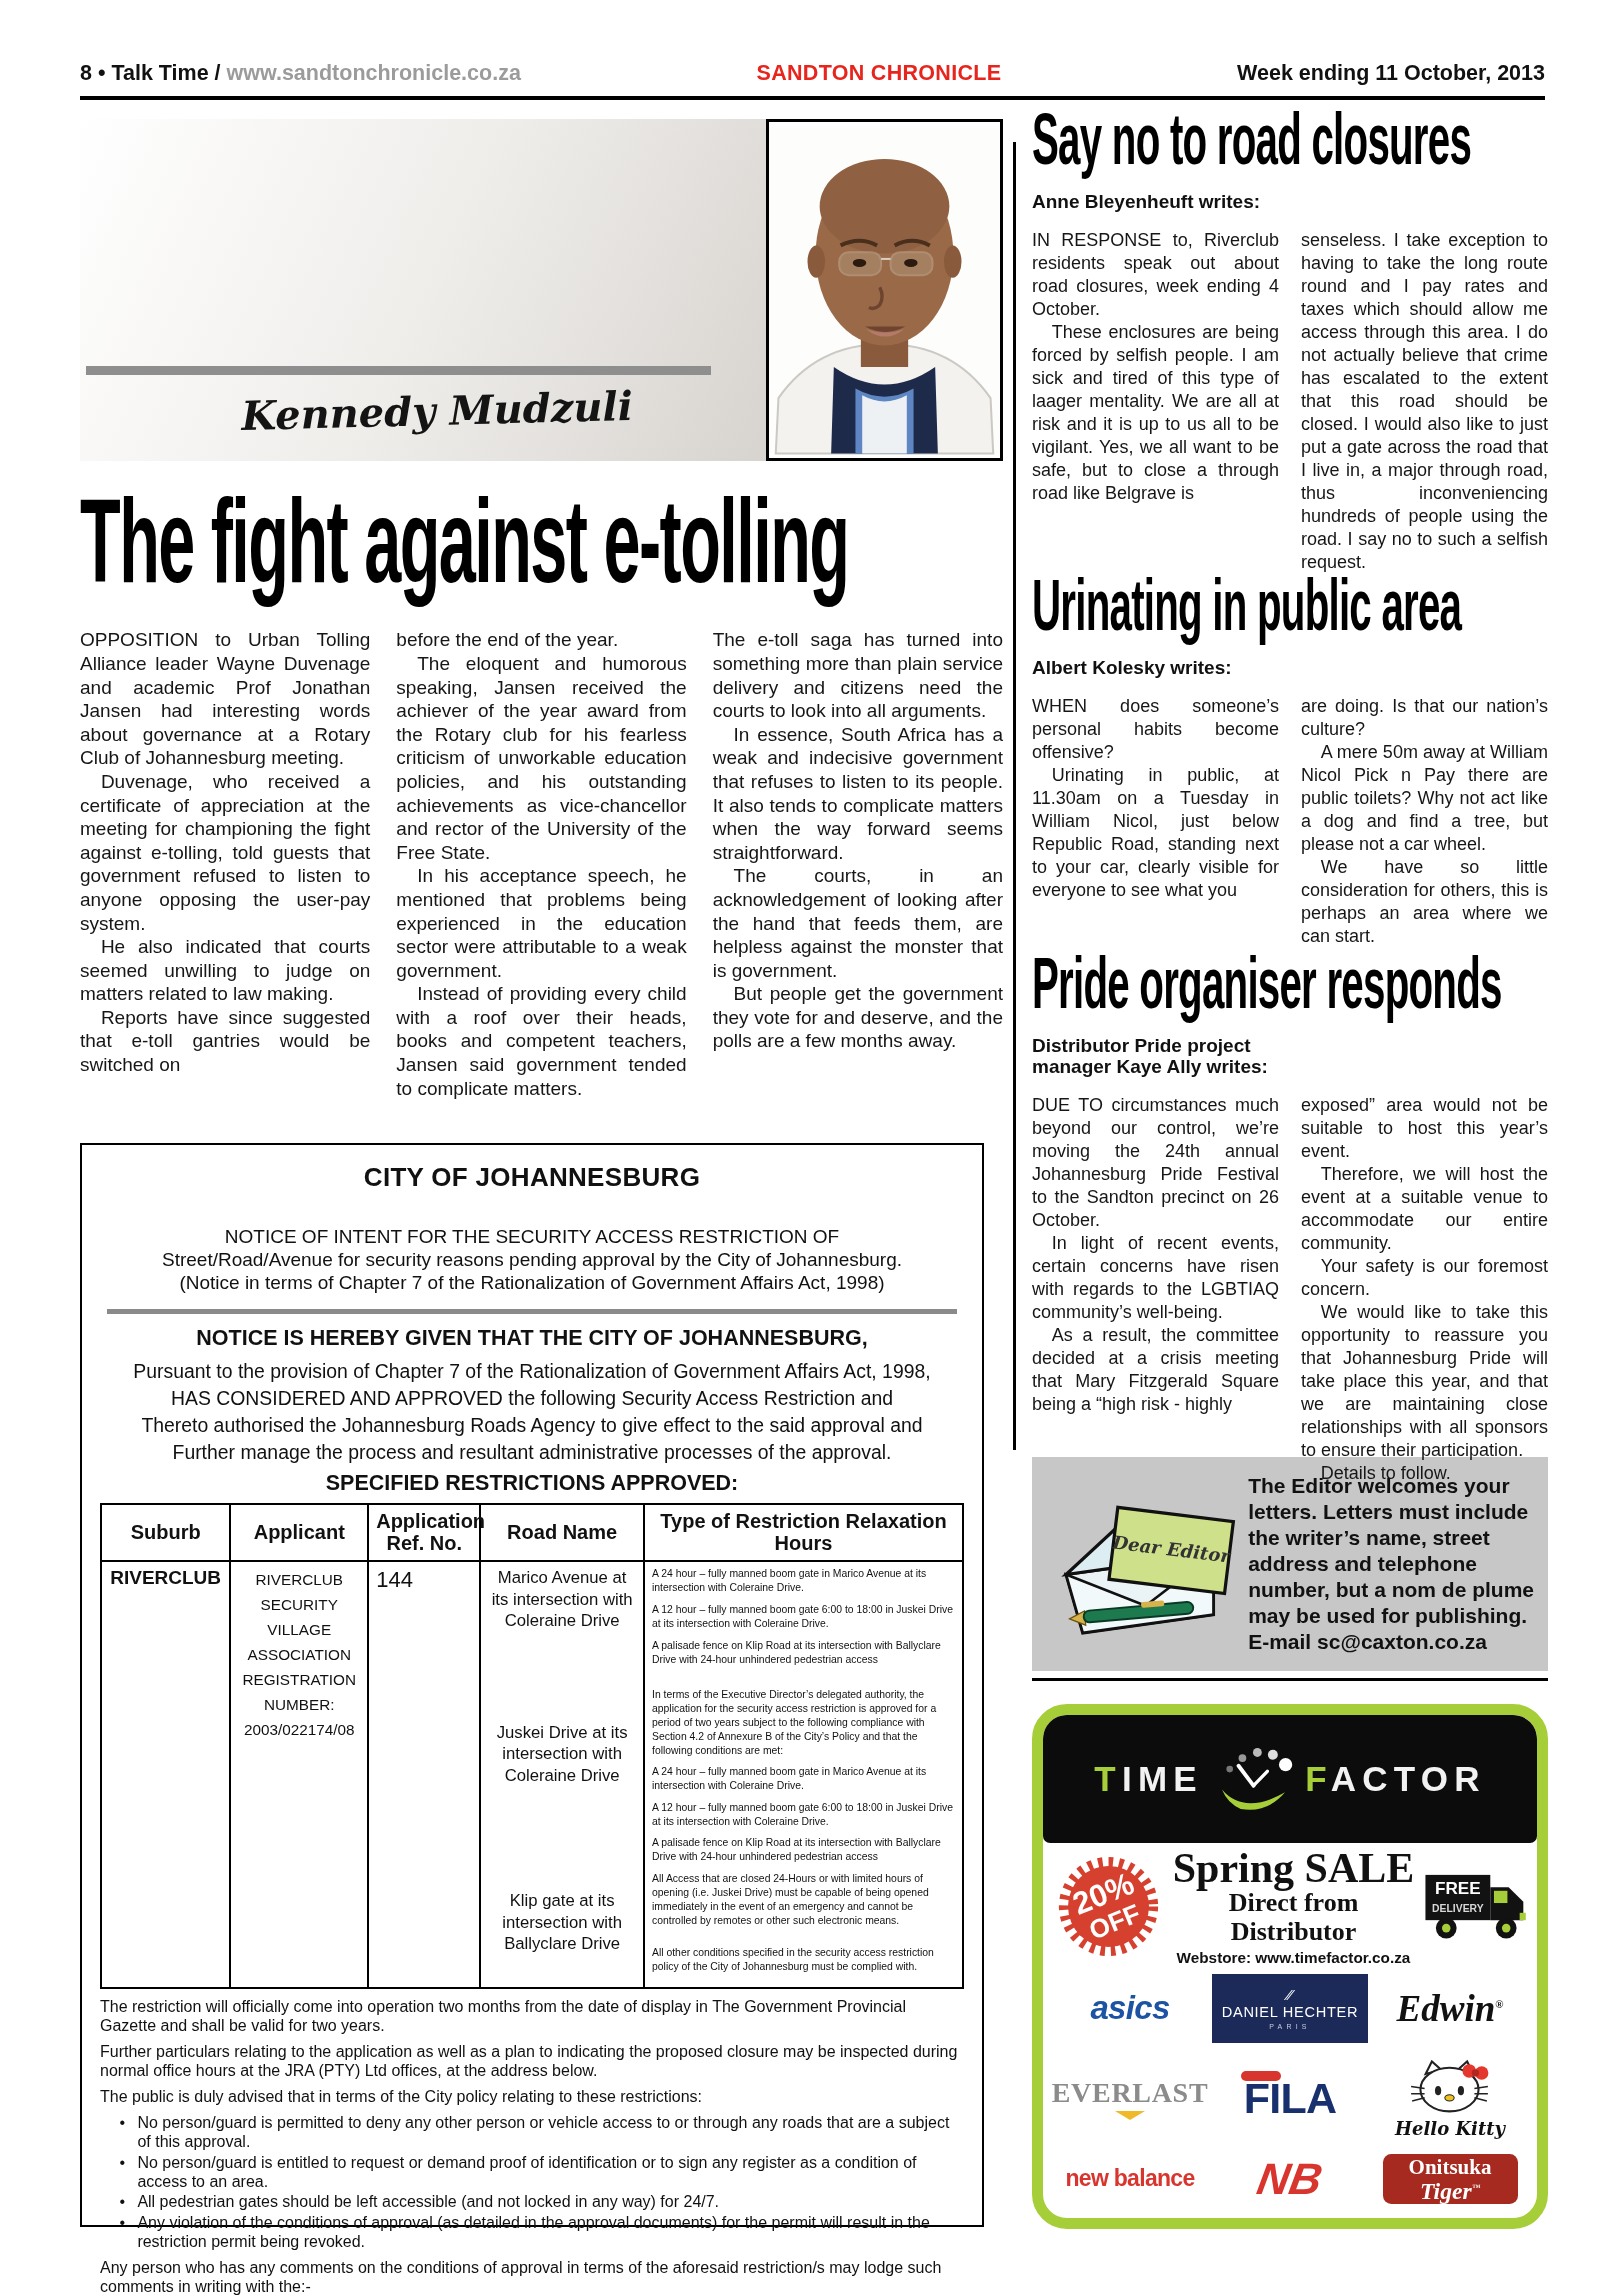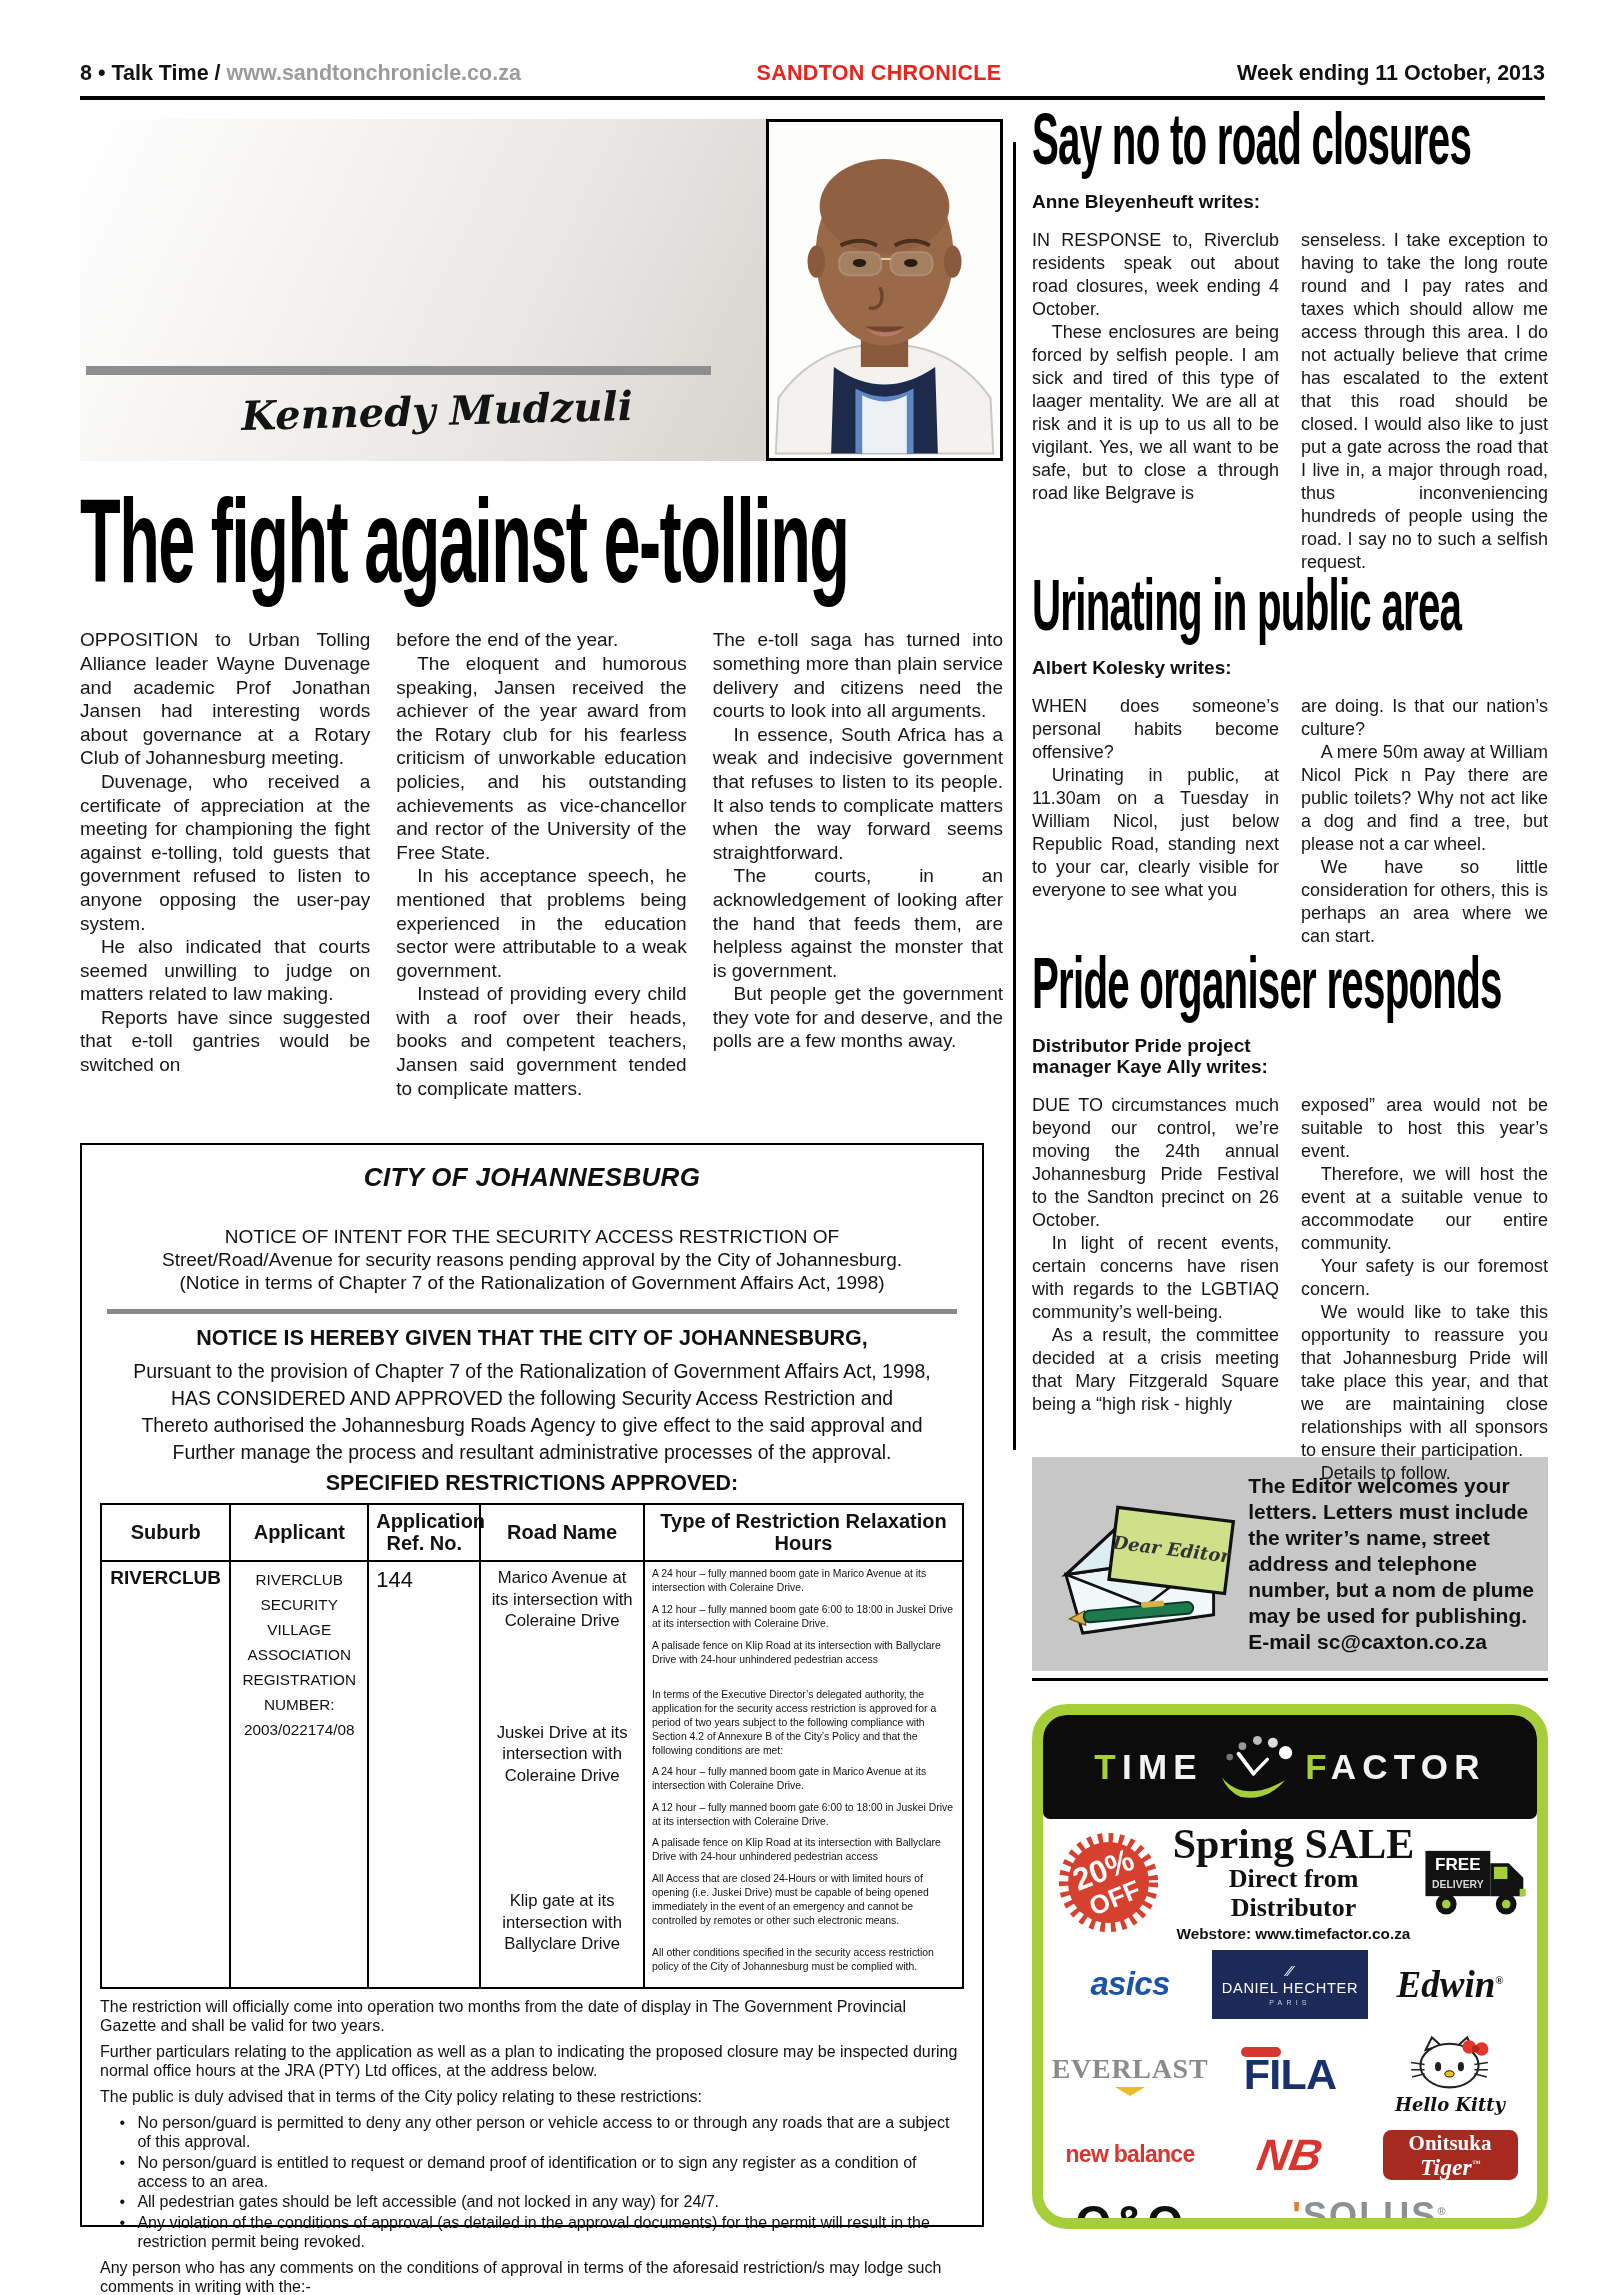--- a/index.html
+++ b/index.html
@@ -30,21 +30,21 @@
 
   .headline-main { margin:18px 0 19.4px; height:130px; font-size:119px; font-weight:bold; letter-spacing:-2.8px; line-height:1.05; color:#000; }
   .headline-main .squeeze { transform:scaleX(.56); }
 
   .article-cols { display:flex; gap:26px; }
   .article-cols .col { flex:1; text-align:justify; font-size:19px; line-height:23.6px; color:#161616; }
   .article-cols p + p { text-indent:1.1em; }
 
   
   .notice-box { position:absolute; left:80px; top:1143px; width:904px; height:1084px; border:2.8px solid #000; padding:12.5px 18px 7px; background:#fff; }
-  .n-title { text-align:center; font-weight:bold; font-size:26px; margin:4.2px 0 32px; letter-spacing:0.3px;font-style:italic; }
+  .n-title { text-align:center; font-weight:bold; font-size:26px; margin:4.2px 0 32px; letter-spacing:0.3px; }
   .n-intro { text-align:center; font-size:19px; line-height:23px; }
   .n-rule { height:4.9px; background:#8a8a8a; margin:15.3px 7px 12.5px; }
   .n-given-title { text-align:center; font-weight:bold; font-size:21.5px; margin-bottom:7px; }
   .n-given { text-align:center; font-size:19.4px; line-height:27px; }
   .n-spec { text-align:center; font-weight:bold; font-size:21.5px; margin:4.2px 0 7px; }
 
   .n-table { width:100%; border-collapse:collapse; table-layout:fixed; }
   .n-table th, .n-table td { border:2.1px solid #000; vertical-align:top; padding:5.6px 7px; }
   .n-table th { font-size:20px; font-weight:bold; text-align:center; vertical-align:middle; height:53px; line-height:1.1; }
   .c-suburb { width:15%; } .c-applicant { width:16%; } .c-ref { width:13%; } .c-road { width:19%; } .c-type { width:37%; }
@@ -78,21 +78,21 @@
   .letter-cols p + p { text-indent:1.1em; }
   .h-l1 { height:466px; } .h-l2 { height:378px; } .h-l3 { height:510px; }
 
   .editor-box { height:214px; background:#c7c7c7; display:flex; align-items:center; padding:9.7px 12.5px; gap:9.7px; }
   .editor-box svg { flex:0 0 194px; height:174px; }
   .editor-box .msg { font-weight:bold; font-size:21px; line-height:26px; }
   .rc-divider { height:2.8px; background:#000; margin-top:7px; }
 
   
   .ad { margin-top:23px; height:525px; border:11px solid #a6ce39; border-radius:35px; background:#fff; overflow:hidden; }
-  .ad-head { height:104px; background:#0c0c0c; border-radius:21px 21px 7px 7px; display:flex; align-items:center; justify-content:center; gap:9.7px; }
+  .ad-head { height:128px; background:#0c0c0c; border-radius:21px 21px 7px 7px; display:flex; align-items:center; justify-content:center; gap:9.7px; }
   .ad-logo-word { color:#f2f2f2; font-size:35px; letter-spacing:6.2px; font-weight:bold; }
   .ad-logo-word .ini { color:#a6ce39; }
   .ad-head svg { width:83px; height:83px; }
   .ad-mid { display:flex; align-items:center; padding:4.2px 9.7px 1.4px; }
   .badge { flex:0 0 111px; }
   .ad-center { flex:1; text-align:center; }
   .ad-title { font-family:"Liberation Serif", serif; font-weight:bold; font-size:42px; line-height:1; }
   .ad-sub { font-family:"Liberation Serif", serif; font-weight:bold; font-size:26px; line-height:1.1; }
   .ad-web { font-weight:bold; font-size:15.3px; margin-top:2.8px; }
   .truck { flex:0 0 104px; }

